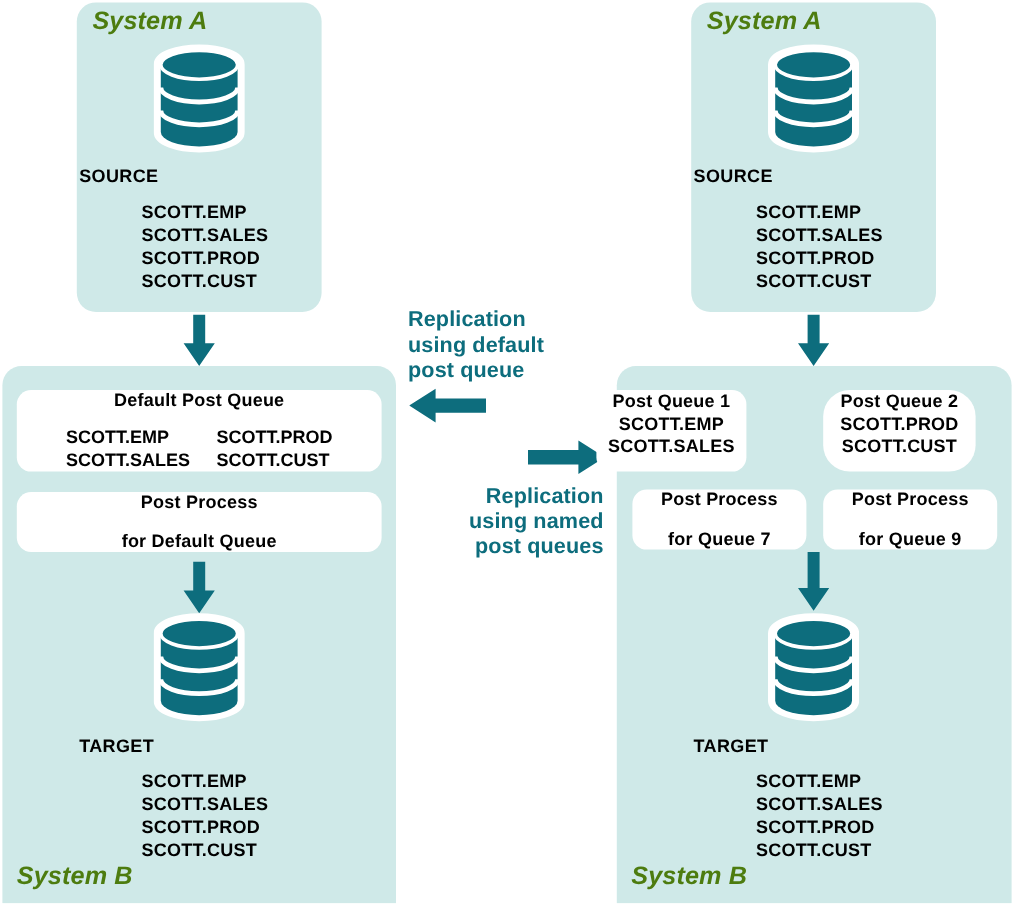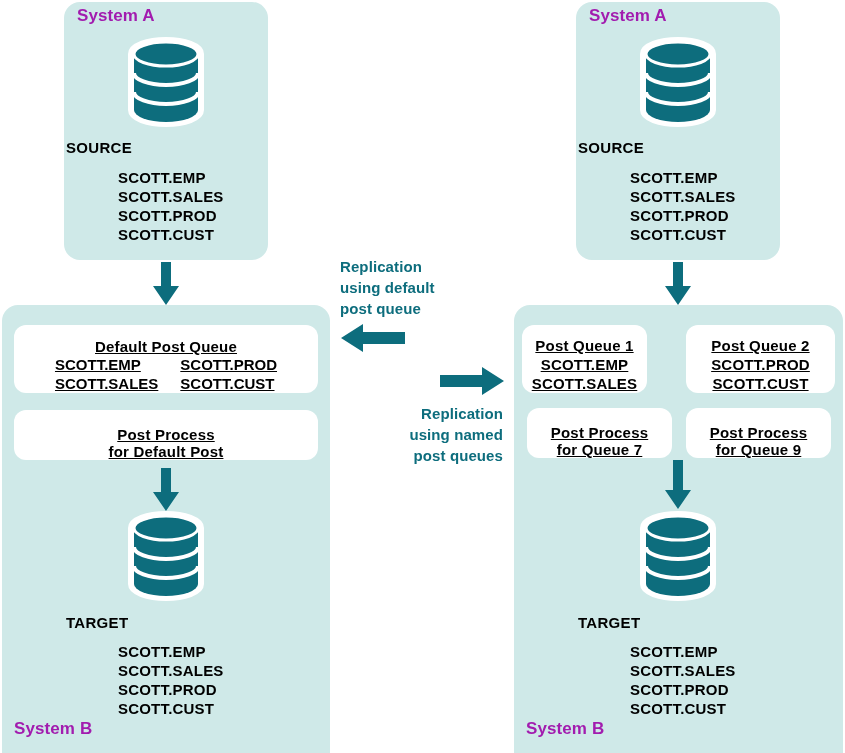--- a/index.html
+++ b/index.html
@@ -21,25 +21,26 @@
 
   
   .panel {
     position: absolute;
     background: #cfe9e8;
     border-radius: 16px;
     box-sizing: border-box;
   }
   .panel-title {
     position: absolute;
-    color: #a21caf;
-    font-size: 17px;
+    color: #4d7c0f;
+    font-size: 21px;
     font-weight: bold;
     letter-spacing: 0.1px;
     white-space: nowrap;
+    font-style: italic;
   }
 
   
   .panel-sysA-left   { left: 64px;  top: 2px;   width: 204px; height: 258px; }
   .panel-sysB-left   { left: 2px;   top: 305px; width: 328px; height: 448px; border-bottom-left-radius:0; border-bottom-right-radius:0;}
   .panel-sysA-right  { left: 576px; top: 2px;   width: 204px; height: 258px; }
   .panel-sysB-right  { left: 514px; top: 305px; width: 329px; height: 448px; border-bottom-left-radius:0; border-bottom-right-radius:0;}
 
   .title-sysA-left  { left: 77px;  top: 6px; }
   .title-sysA-right { left: 589px; top: 6px; }
@@ -91,22 +92,21 @@
 
   
   .wbox {
     position: absolute;
     background: #ffffff;
     border-radius: 12px;
     box-sizing: border-box;
     display: flex;
     flex-direction: column;
     align-items: center;
-    justify-content: flex-end;
-    text-decoration: underline;
+    justify-content: space-between;
   }
   .wbox .box-title {
     color: #000000;
     font-size: 15px;
     font-weight: bold;
     letter-spacing: 0.2px;
     white-space: nowrap;
   }
   .wbox .box-line {
     color: #000000;
@@ -123,22 +123,22 @@
     flex-direction: row;
     gap: 22px;
     justify-content: center;
   }
   .dq-col { display: flex; flex-direction: column; align-items: flex-start; }
   .dq-line { font-size: 15px; font-weight: bold; line-height: 19px; color:#000; white-space: nowrap;}
 
   .box-default-process { left: 14px; top: 410px; width: 304px; height: 50px; }
 
   
-  .box-q1 { left: 522px; top: 325px; width: 125px; height: 68px; }
-  .box-q2 { left: 686px; top: 325px; width: 149px; height: 68px; }
+  .box-q1 { left: 497px; top: 325px; width: 125px; height: 68px; }
+  .box-q2 { left: 686px; top: 325px; width: 127px; height: 68px; border-radius: 22px; }
   .box-p1 { left: 527px; top: 408px; width: 145px; height: 50px; }
   .box-p2 { left: 686px; top: 408px; width: 145px; height: 50px; }
   .qlines { display: flex; flex-direction: column; align-items: center; line-height: 19px; }
 
   
   .varrow { position: absolute; }
   .varrow svg { display: block; }
   .va-sa-left   { left: 150px; top: 262px; }
   .va-sa-right  { left: 662px; top: 262px; }
   .va-tgt-left  { left: 150px; top: 468px; }
@@ -146,21 +146,21 @@
 
   
   .harrow { position: absolute; }
   .harrow svg { display: block; }
   .ha-left  { left: 341px; top: 323px; }
   .ha-right { left: 440px; top: 366px; }
 
   .caption {
     position: absolute;
     color: #0d6d7d;
-    font-size: 15px;
+    font-size: 18px;
     font-weight: bold;
     line-height: 21px;
     letter-spacing: 0.1px;
     white-space: pre-line;
   }
   .cap-left  { left: 340px; top: 256px; text-align: left; }
   .cap-right { left: 373px; top: 403px; text-align: right; width: 130px; }
 </style>
 </head>
 <body>
@@ -206,21 +206,21 @@
       </div>
       <div class="dq-col">
         <div class="dq-line">SCOTT.PROD</div>
         <div class="dq-line">SCOTT.CUST</div>
       </div>
     </div>
   </div>
 
   <div class="wbox box-default-process">
     <div class="box-line">Post Process</div>
-    <div class="box-line">for Default Post</div>
+    <div class="box-line">for Default Queue</div>
   </div>
 
   <div class="varrow va-tgt-left">
     <svg width="32" height="44" viewBox="0 0 32 44" xmlns="http://www.w3.org/2000/svg">
       <path d="M11 0 h10 v24 h8 L16 43 L3 24 h8 z" fill="#0d6d7d"></path>
     </svg>
   </div>
 
   <div class="db db-tgt-left">
     <svg viewBox="0 0 76 92" xmlns="http://www.w3.org/2000/svg">

